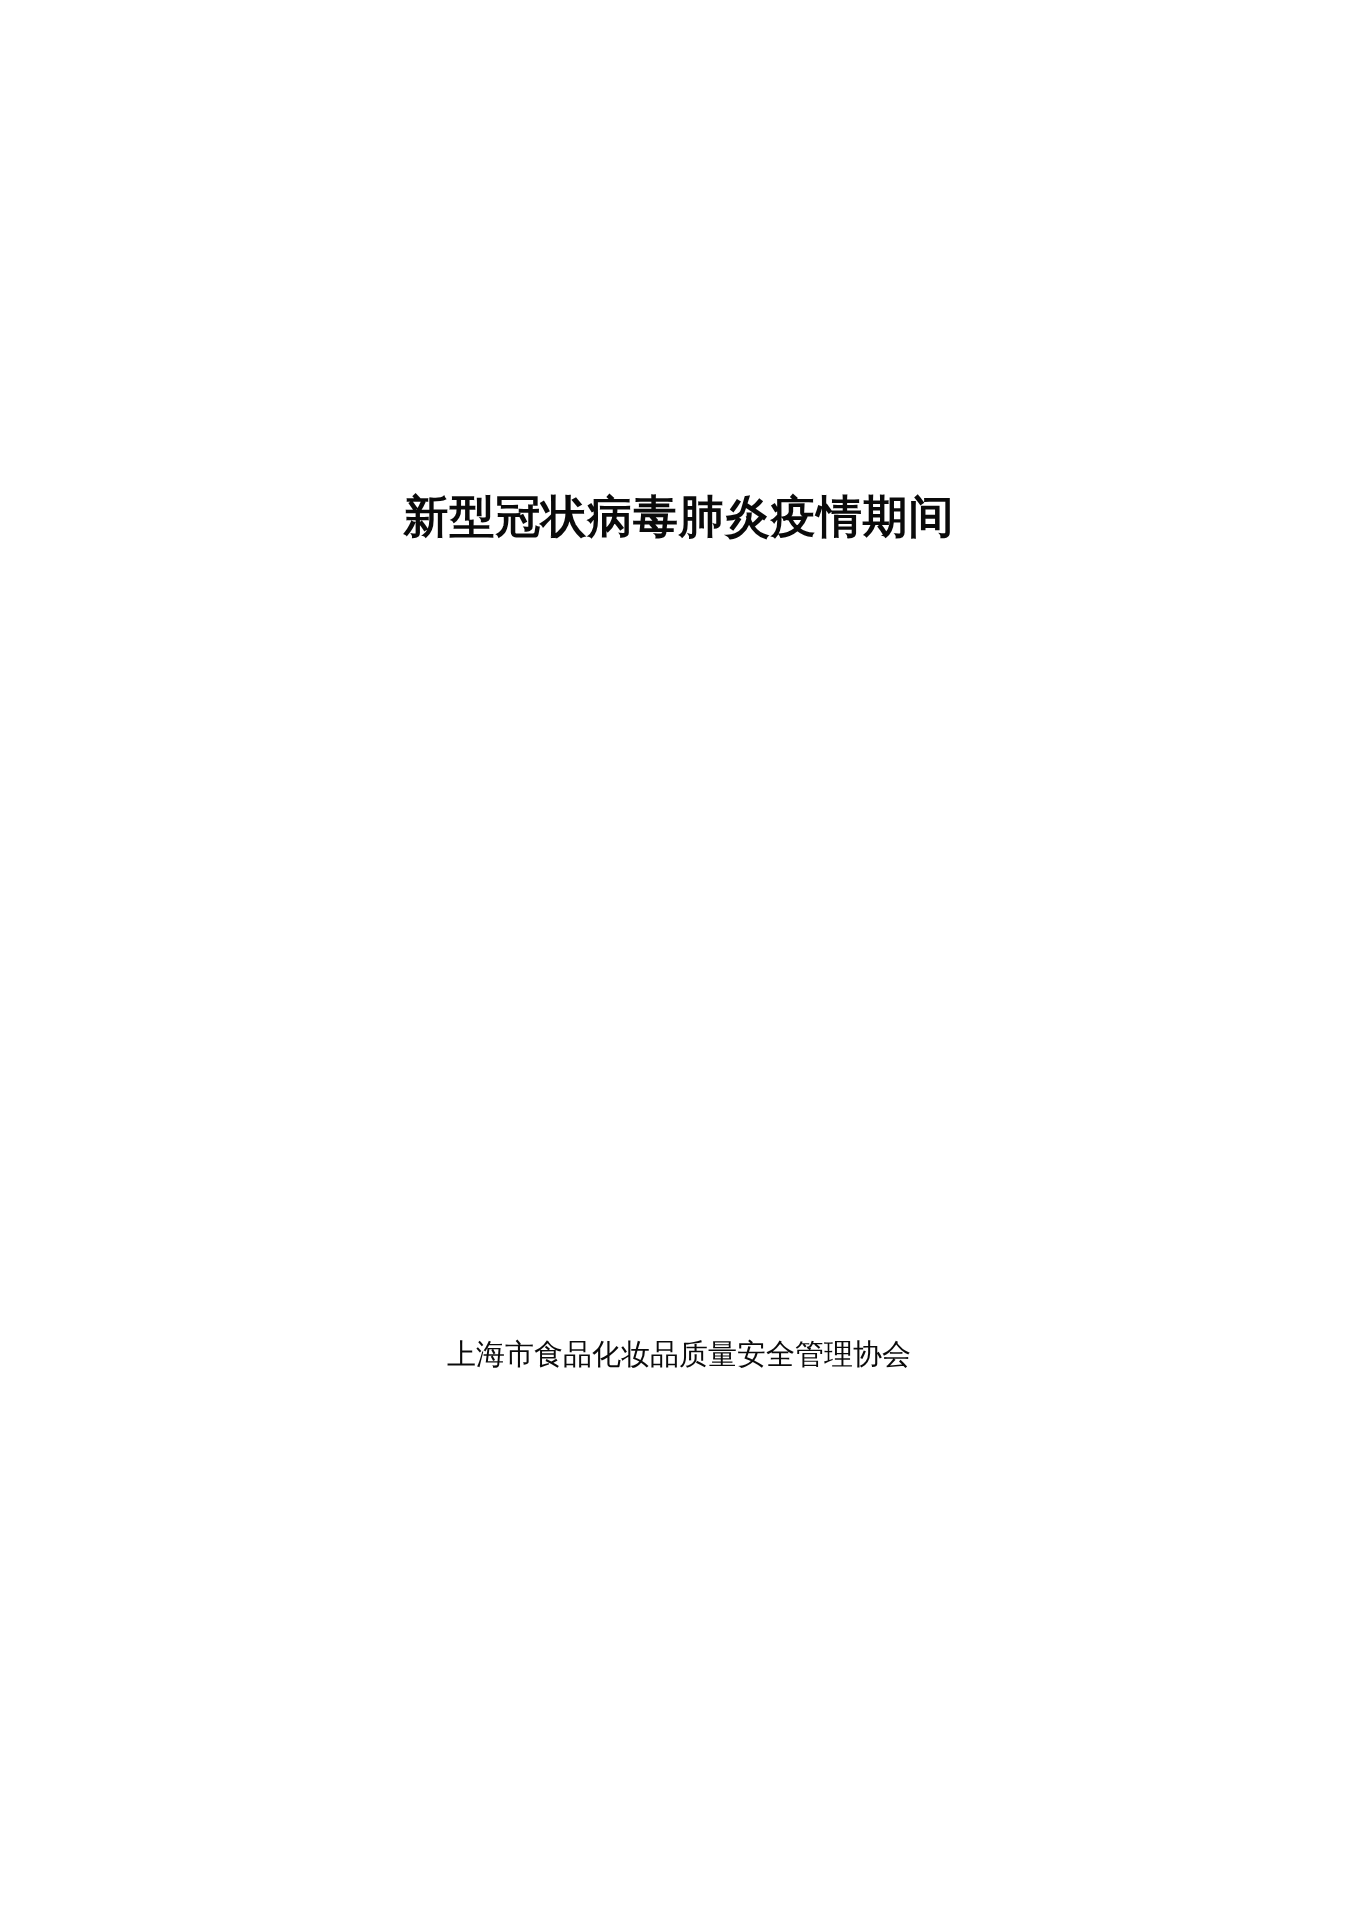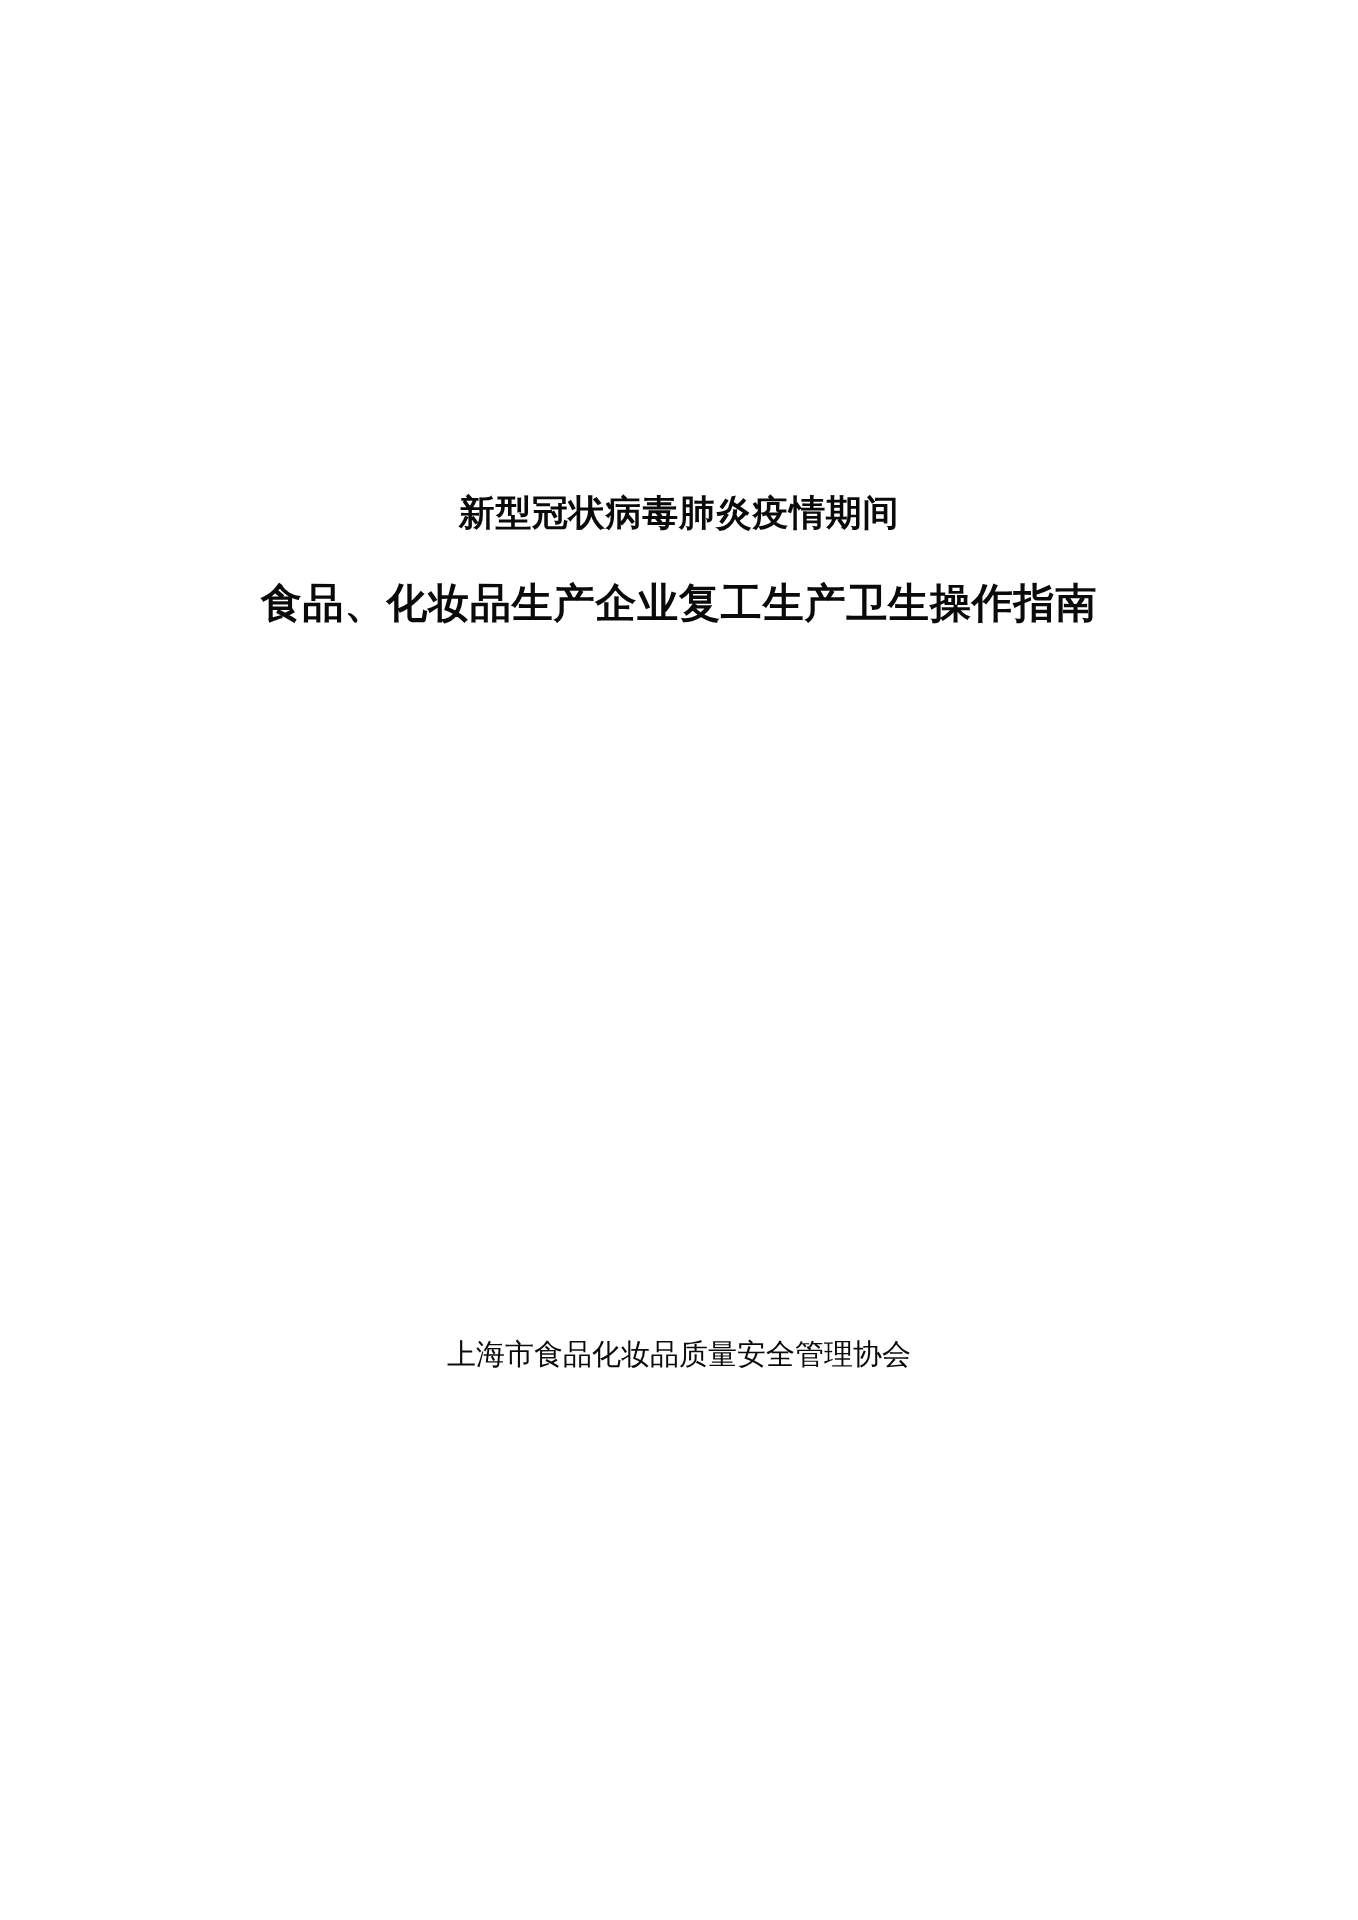--- a/index.html
+++ b/index.html
@@ -35,21 +35,21 @@
   }
 
   .title-line {
     font-weight: bold;
     letter-spacing: 0.02em;
     color: #0a0a0a;
     white-space: nowrap;
   }
 
   .title-line-1 {
-    font-size: 36px;
+    font-size: 45px;
     line-height: 1.0;
     margin-bottom: 52px;
   }
 
   .title-line-2 {
     font-size: 41px;
     line-height: 1.0;
   }
 
   
@@ -79,20 +79,19 @@
     padding: 0 2px;
   }
 </style>
 </head>
 <body>
 
 <div class="page">
 
   <div class="title-block">
     <div class="title-line title-line-1">新型冠状病毒肺炎疫情期间</div>
-    <div class="title-line title-line-2">食品、化妆品生产企业复工生产卫生操作指南</div>
   </div>
 
   <div class="issuer-block">
     <div class="issuer-org">上海市食品化妆品质量安全管理协会</div>
   </div>
 
 </div>
 
 </body></html>

